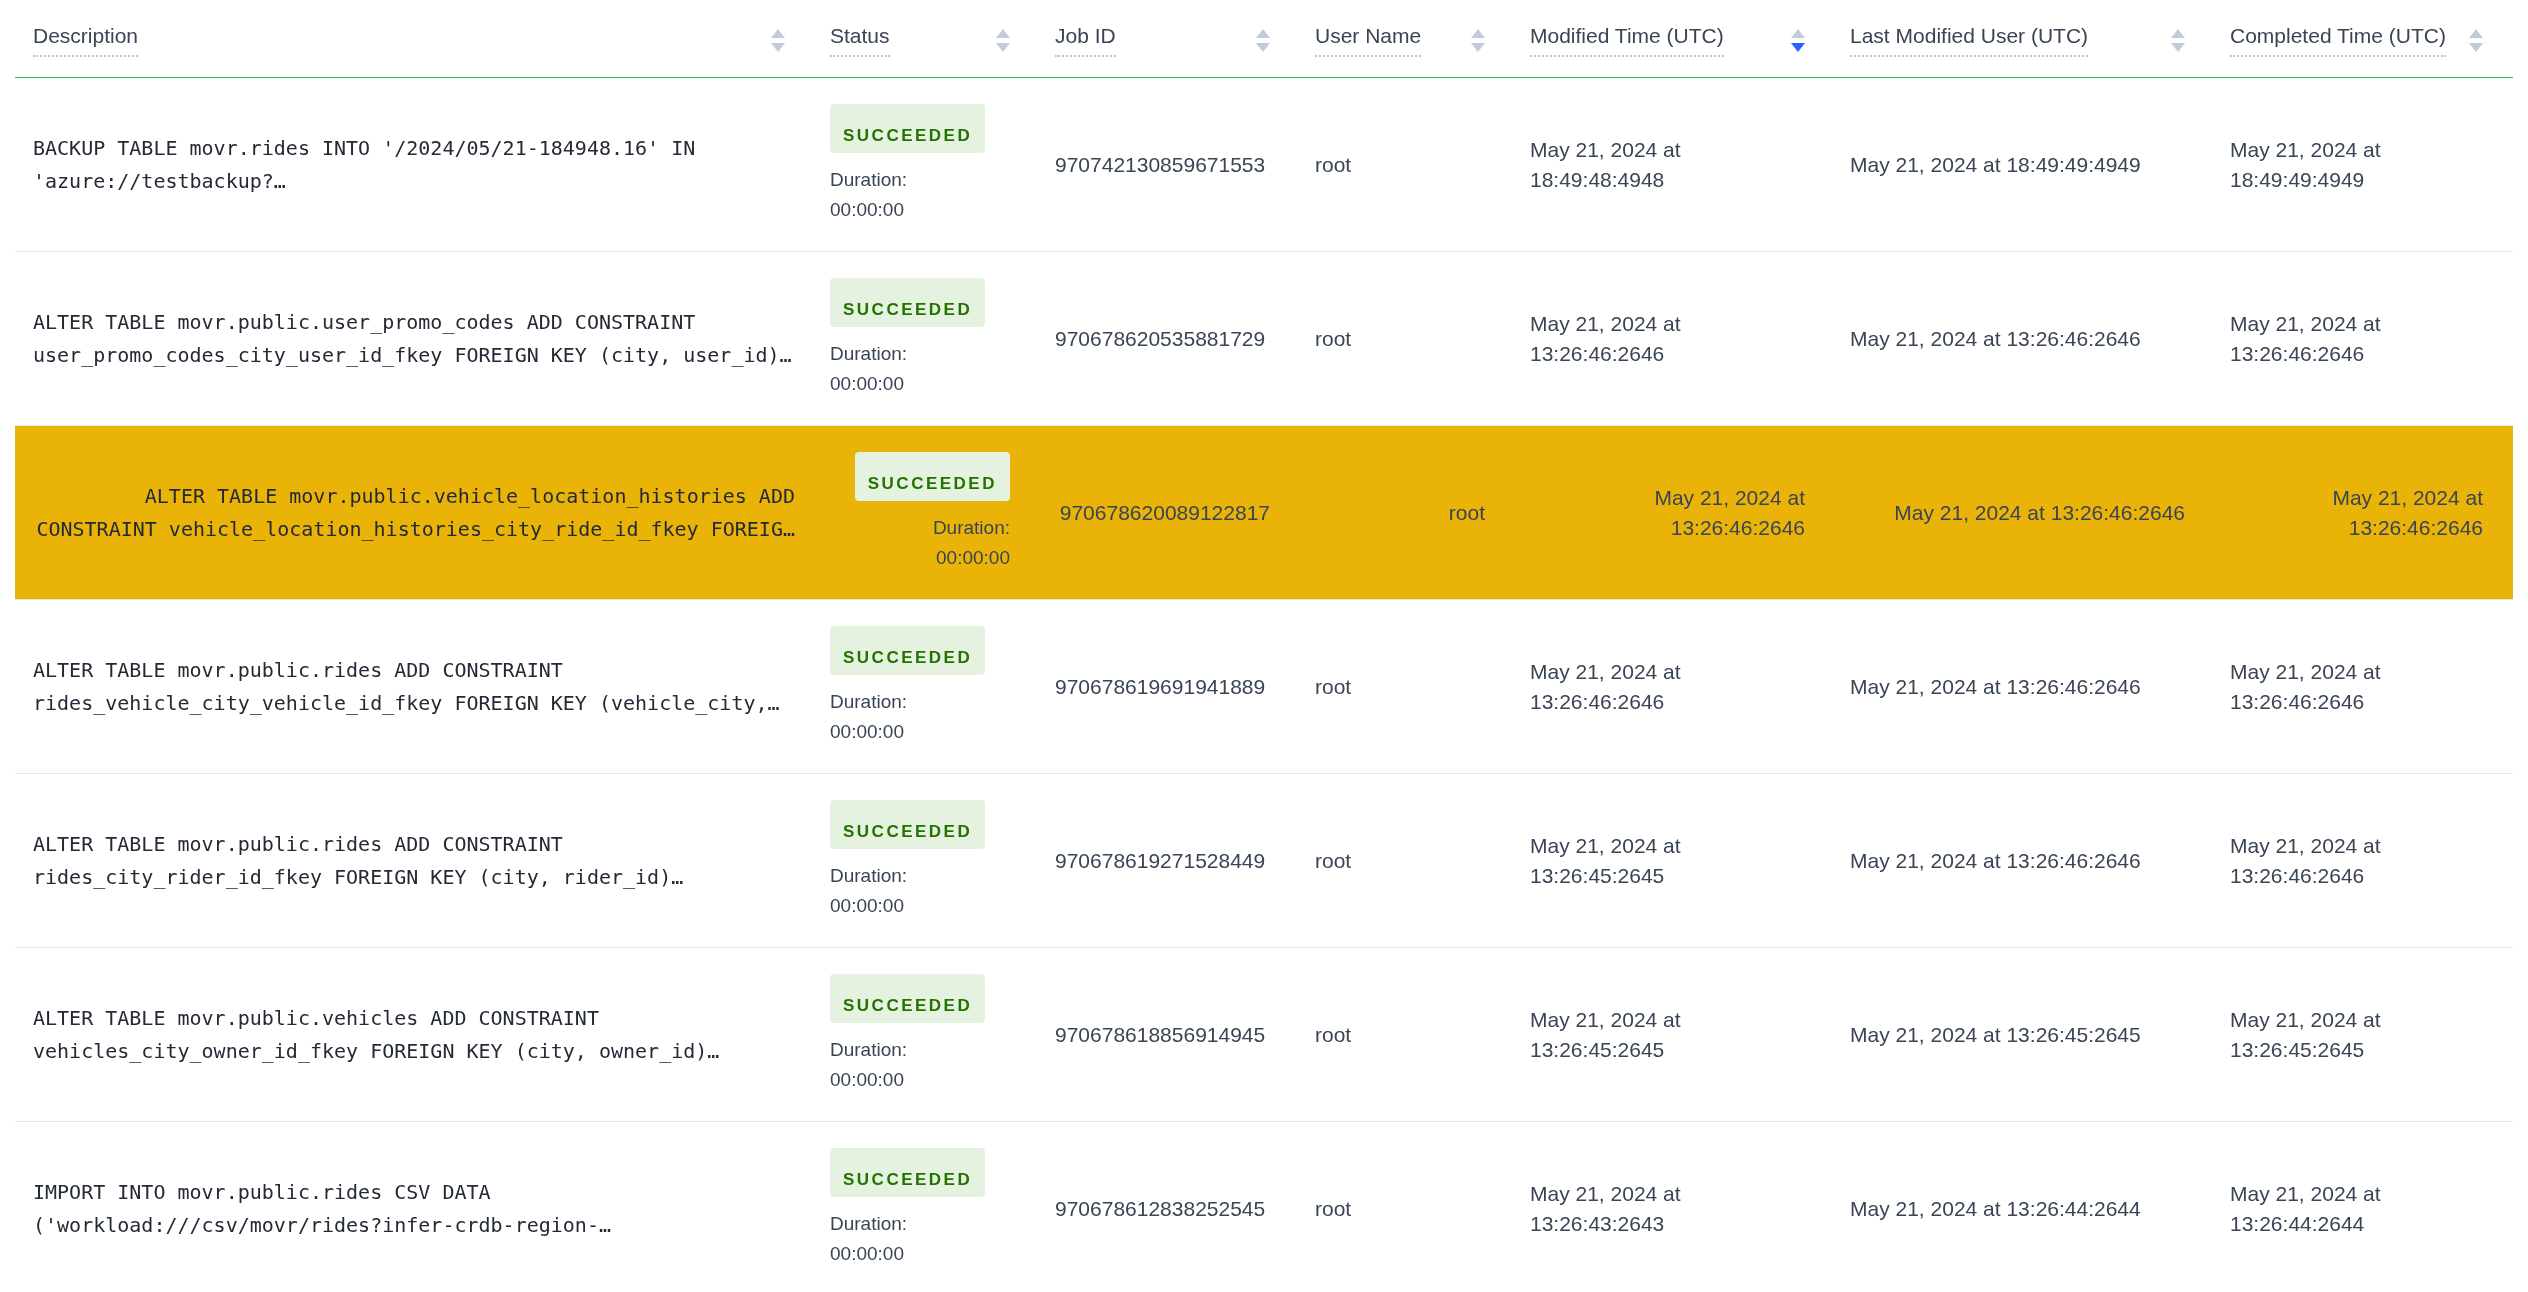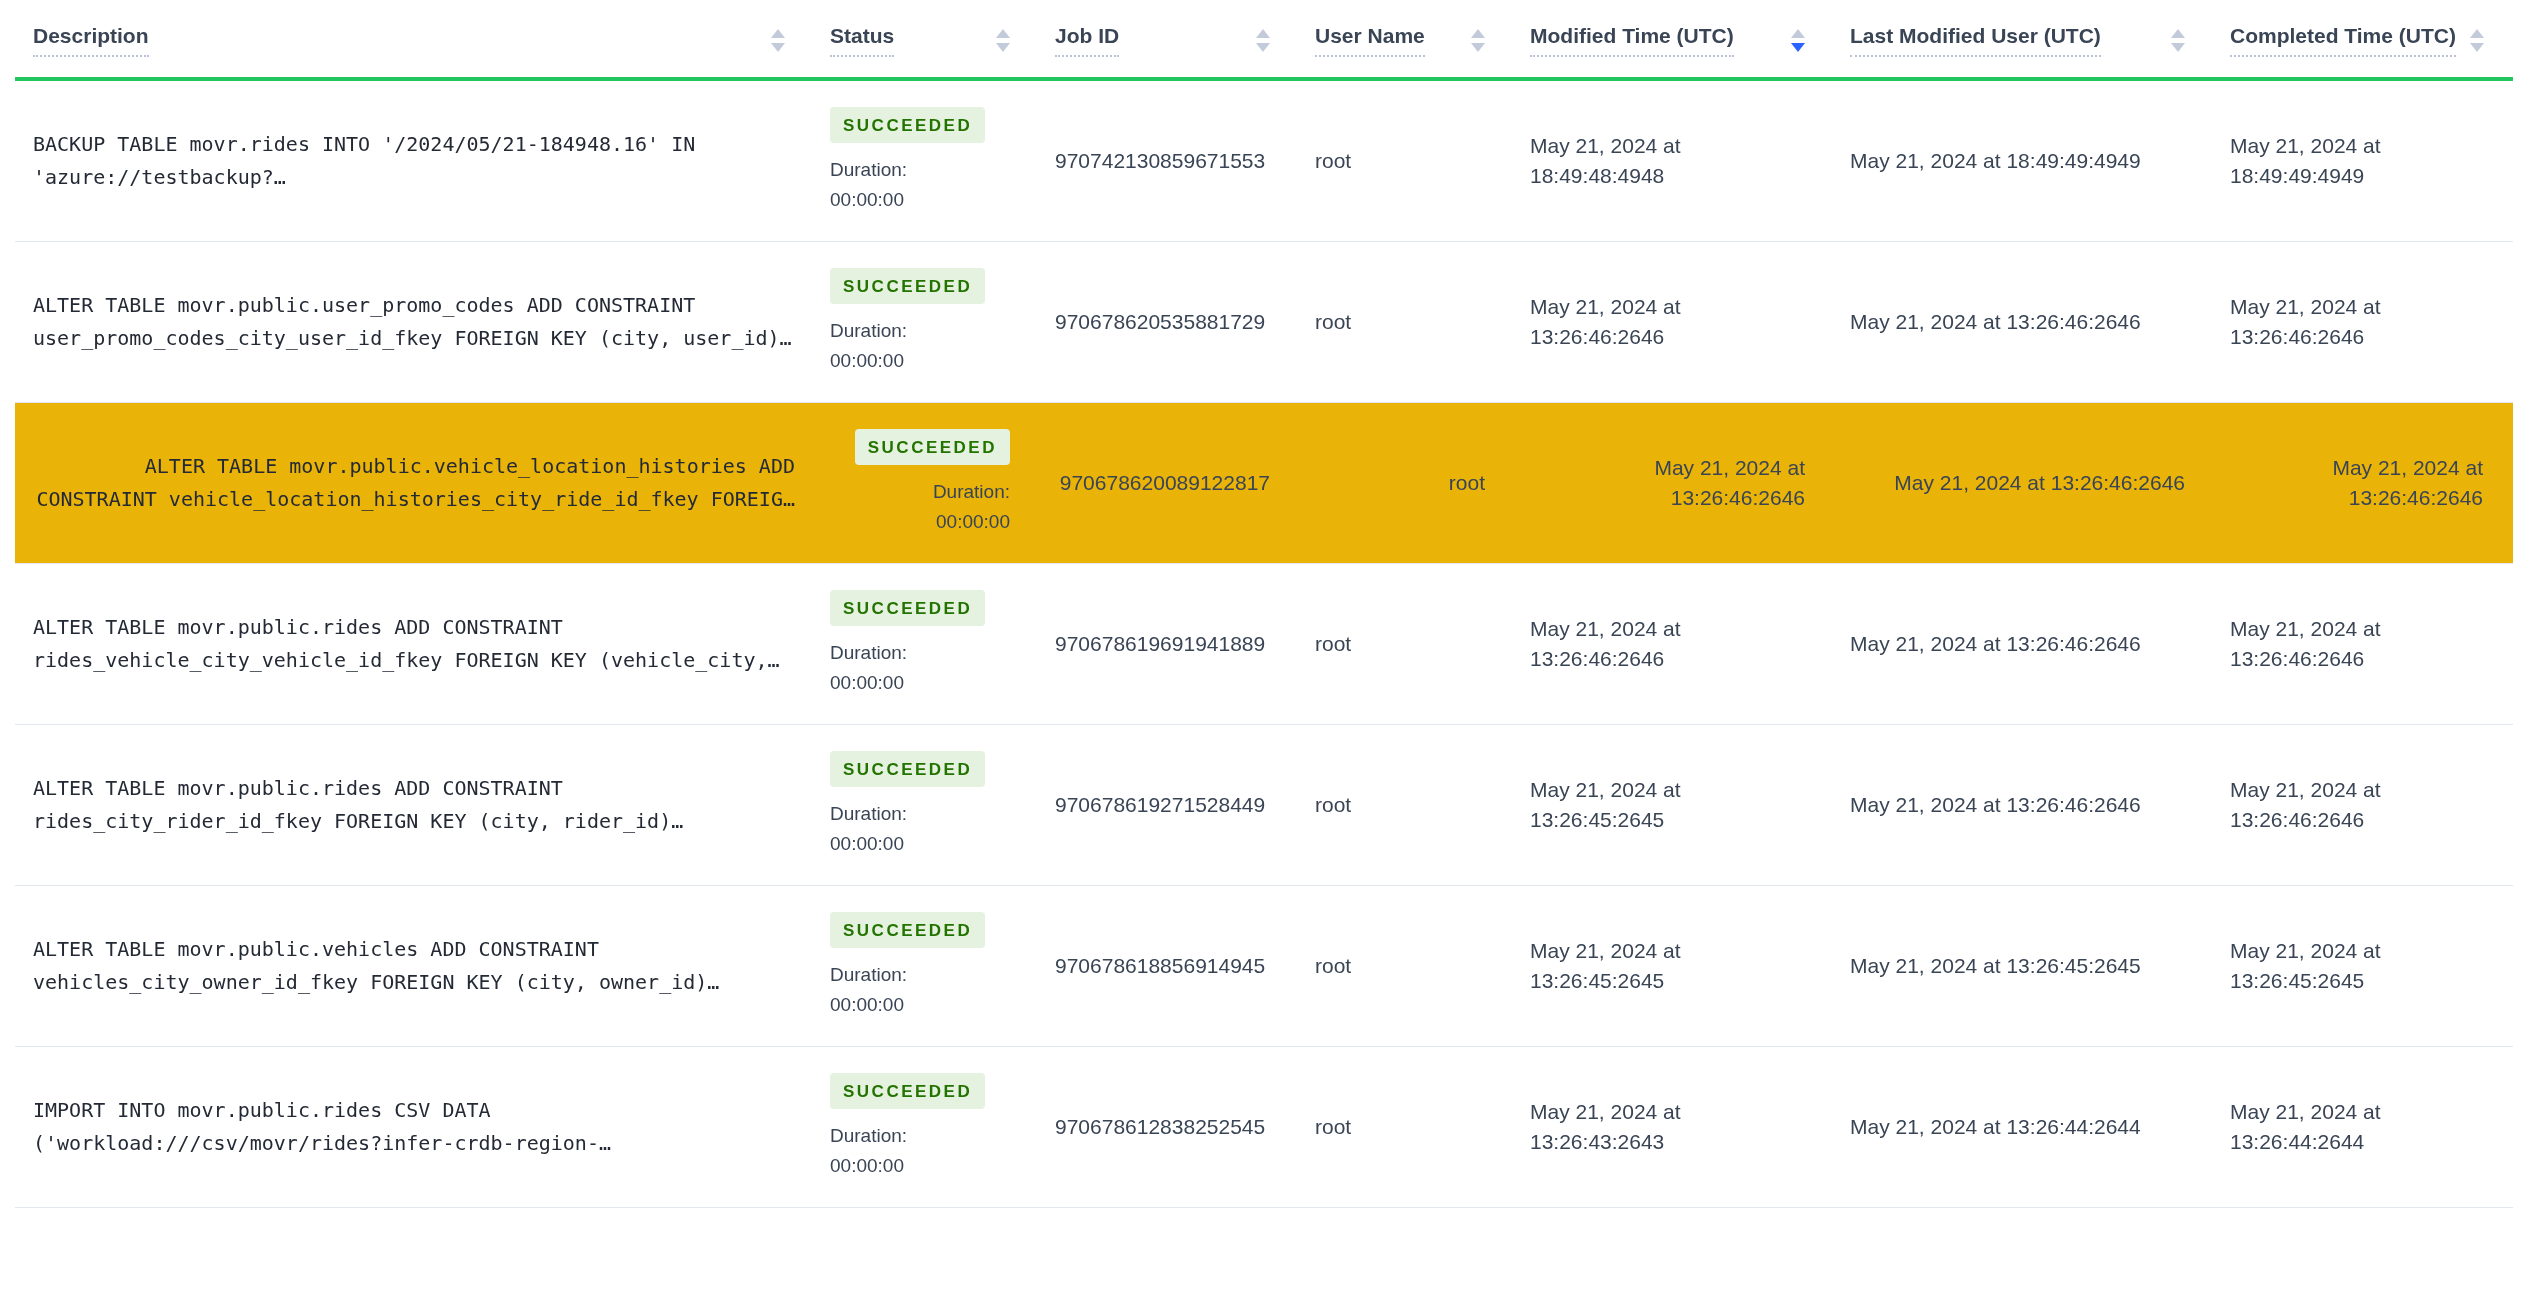--- a/index.html
+++ b/index.html
@@ -6,22 +6,22 @@
   html, body { width: 2528px; height: 1292px; overflow: hidden; background: #ffffff; }
   body { font-family: "Liberation Sans", sans-serif; color: #394455; }
 
   .table-wrap { margin: 0 15px; }
   table { width: 2498px; border-collapse: collapse; table-layout: fixed; }
 
   
   thead th {
     text-align: right; vertical-align: middle;
     padding: 24px 30px 20px 15px;
-    border-bottom: 4px solid #22c55e;
-    font-size: 21px; font-weight: 700; color: #394455;
+    border-bottom: 1px solid #22c55e;
+    font-size: 21px; font-weight: 400; color: #394455;
     cursor: pointer;
   }
   th.c-desc { padding-left: 18px; }
   .hwrap { display: flex; justify-content: space-between; align-items: center; }
   .hlabel { border-bottom: 2px dotted #b9c2d6; padding-bottom: 7px; white-space: nowrap; }
   .sort { display: inline-flex; flex-direction: column; gap: 5px; margin-left: 14px; cursor: pointer; }
   .tri { width: 0; height: 0; border-left: 7px solid transparent; border-right: 7px solid transparent; }
   .tri.up   { border-bottom: 9px solid #c3cada; }
   .tri.down { border-top: 9px solid #c3cada; }
   .tri.down.active { border-top-color: var(--accent-blue, #2962ff); }
@@ -38,21 +38,21 @@
 
   td.c-desc { padding-left: 18px; padding-right: 20px; }
   .desc {
     font-family: "DejaVu Sans Mono", monospace;
     font-size: 20px; line-height: 33px; color: #242a35;
     word-wrap: break-word;
     margin-top: 24px;
   }
 
   .badge {
-    display: inline-block; padding: 7px 13px 6px;
+    display: inline-block; padding: 20px 13px 6px;
     border-radius: 4px;
     font-size: 17px; font-weight: 700; letter-spacing: 2.5px; line-height: 23px;
     white-space: nowrap;
   }
   .badge.succeeded { background: var(--succeeded-bg, #e5f2df); color: var(--succeeded-text, #237300); }
   .badge.running   { background: var(--running-bg, #e0ebfa);  color: var(--running-text, #1c5dcf); }
   .dur { margin-top: 12px; font-size: 19px; line-height: 30px; color: #394455; }
 </style>
 </head>
 <body>

